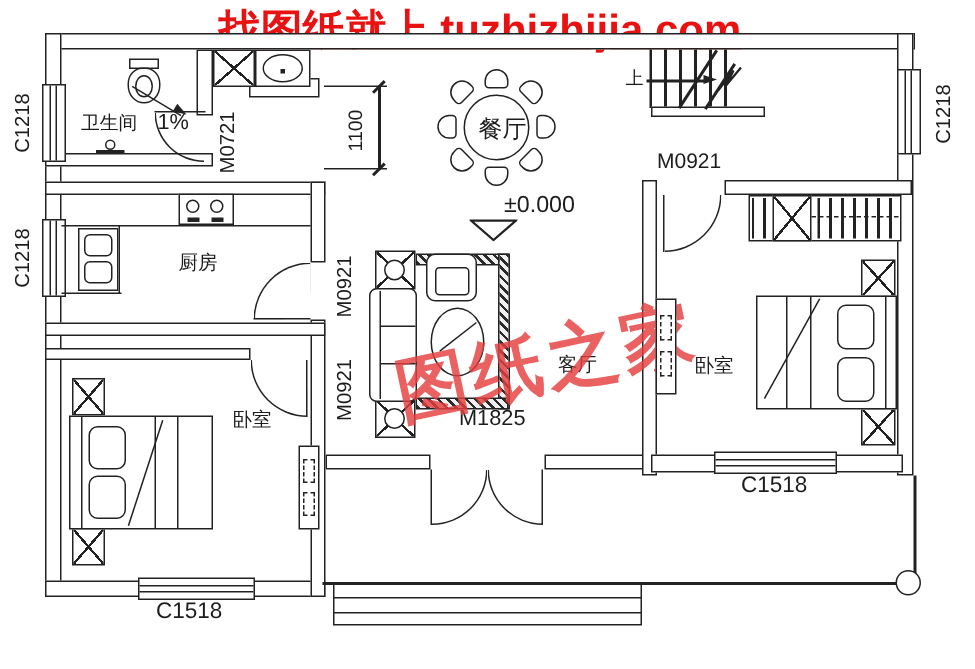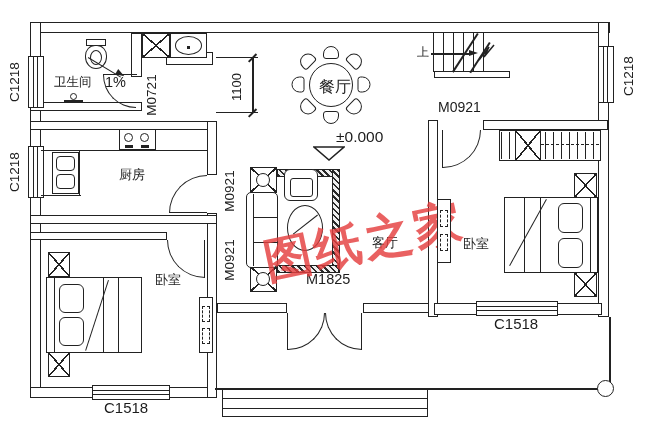--- a/index.html
+++ b/index.html
@@ -30,20 +30,21 @@
   .hang{position:absolute;background:repeating-linear-gradient(to right,#222 0 1.4px,transparent 1.4px 8px);}
   .tri-r{position:absolute;width:0;height:0;border-top:3.5px solid transparent;border-bottom:3.5px solid transparent;border-left:9px solid #222;}
   #title{position:absolute;font-weight:bold;text-decoration:underline;text-decoration-thickness:3px;text-underline-offset:1px;text-align:center;}
   #wm{position:absolute;font-weight:bold;letter-spacing:3px;transform:rotate(-12deg);}
 </style>
 </head>
 <body>
 
 <div id="plan">
 
+  <div id="title" style="left:120px;top:1px;width:400px;height:34px;font-size:28px;color:#e81212;">找图纸就上 tuzhizhijia.com</div>
 
   <div class="wall" style="left:30px;top:22px;width:580px;height:11px;"></div>
   <div class="wall" style="left:30px;top:22px;width:11px;height:376px;"></div>
   <div class="wall" style="left:598px;top:22px;width:11px;height:295px;"></div>
   <div class="wall" style="left:30px;top:387px;width:187px;height:11px;"></div>
   <div class="wall" style="left:30px;top:102px;width:112px;height:9px;"></div>
   <div class="wall" style="left:131px;top:33px;width:11px;height:44px;"></div>
   <div class="wall" style="left:166px;top:52px;width:47px;height:13px;"></div>
   <div class="wall" style="left:30px;top:121px;width:187px;height:9px;"></div>
   <div class="wall" style="left:207px;top:121px;width:10px;height:54px;"></div>

